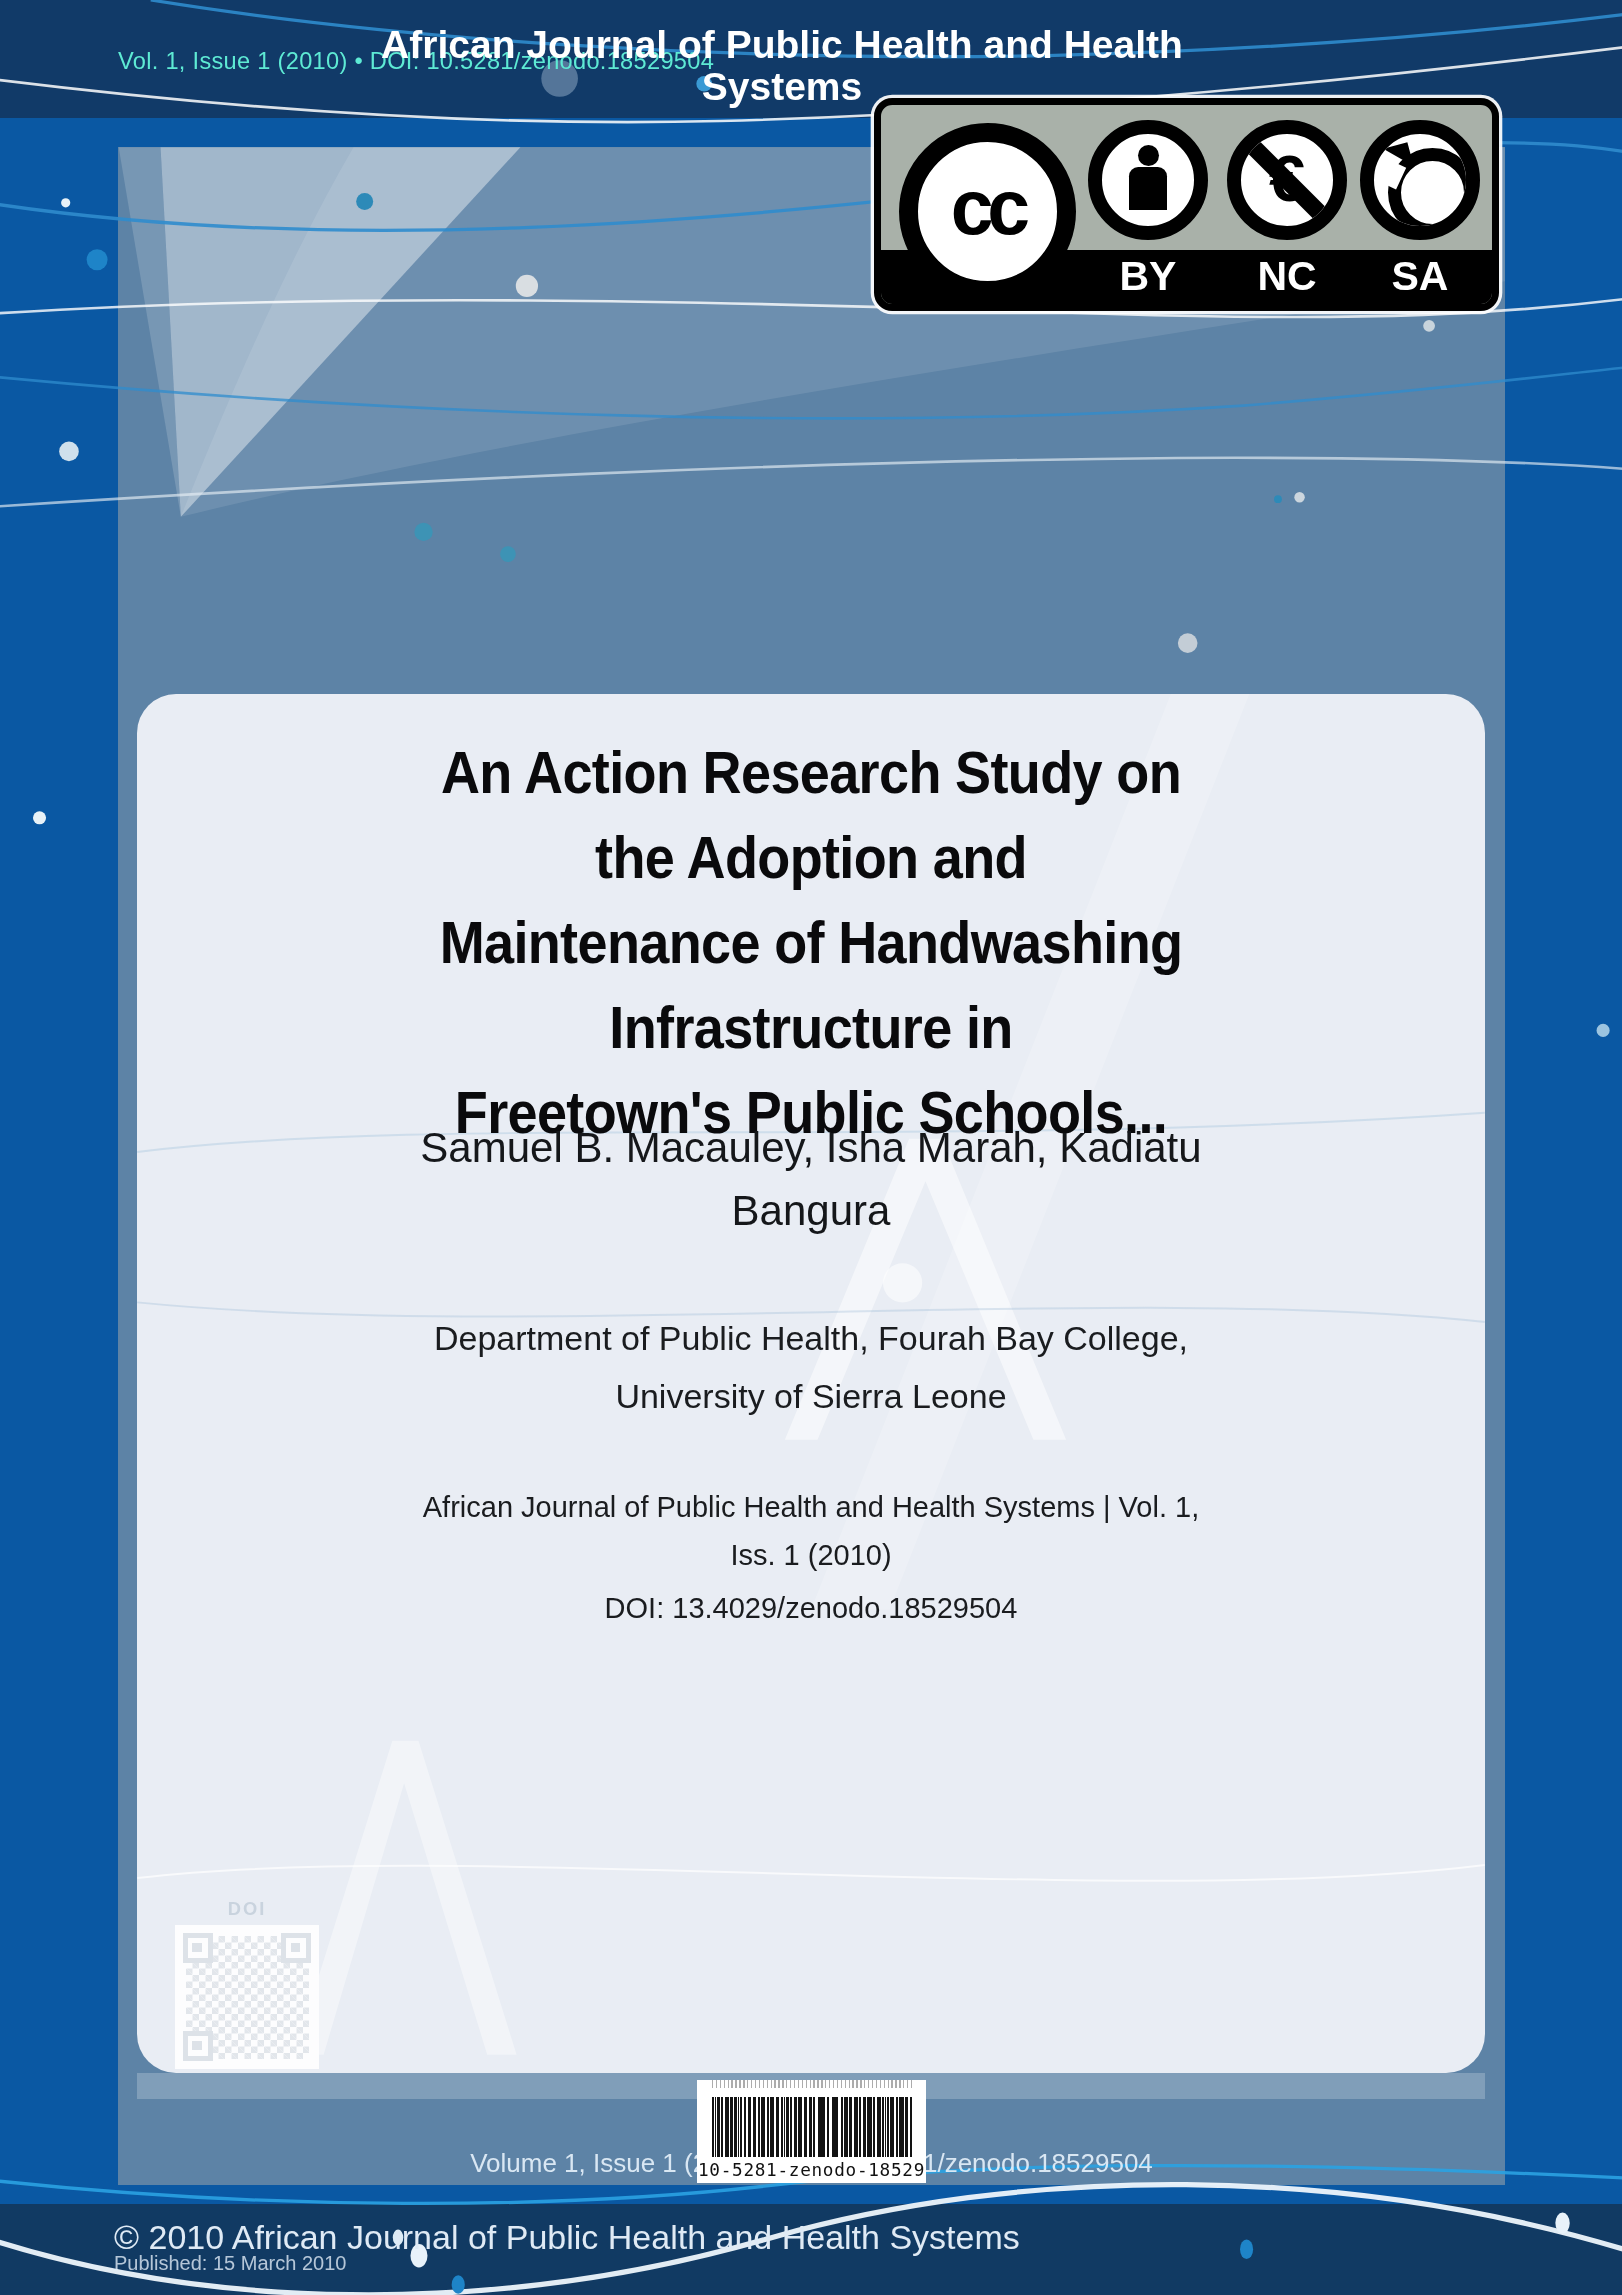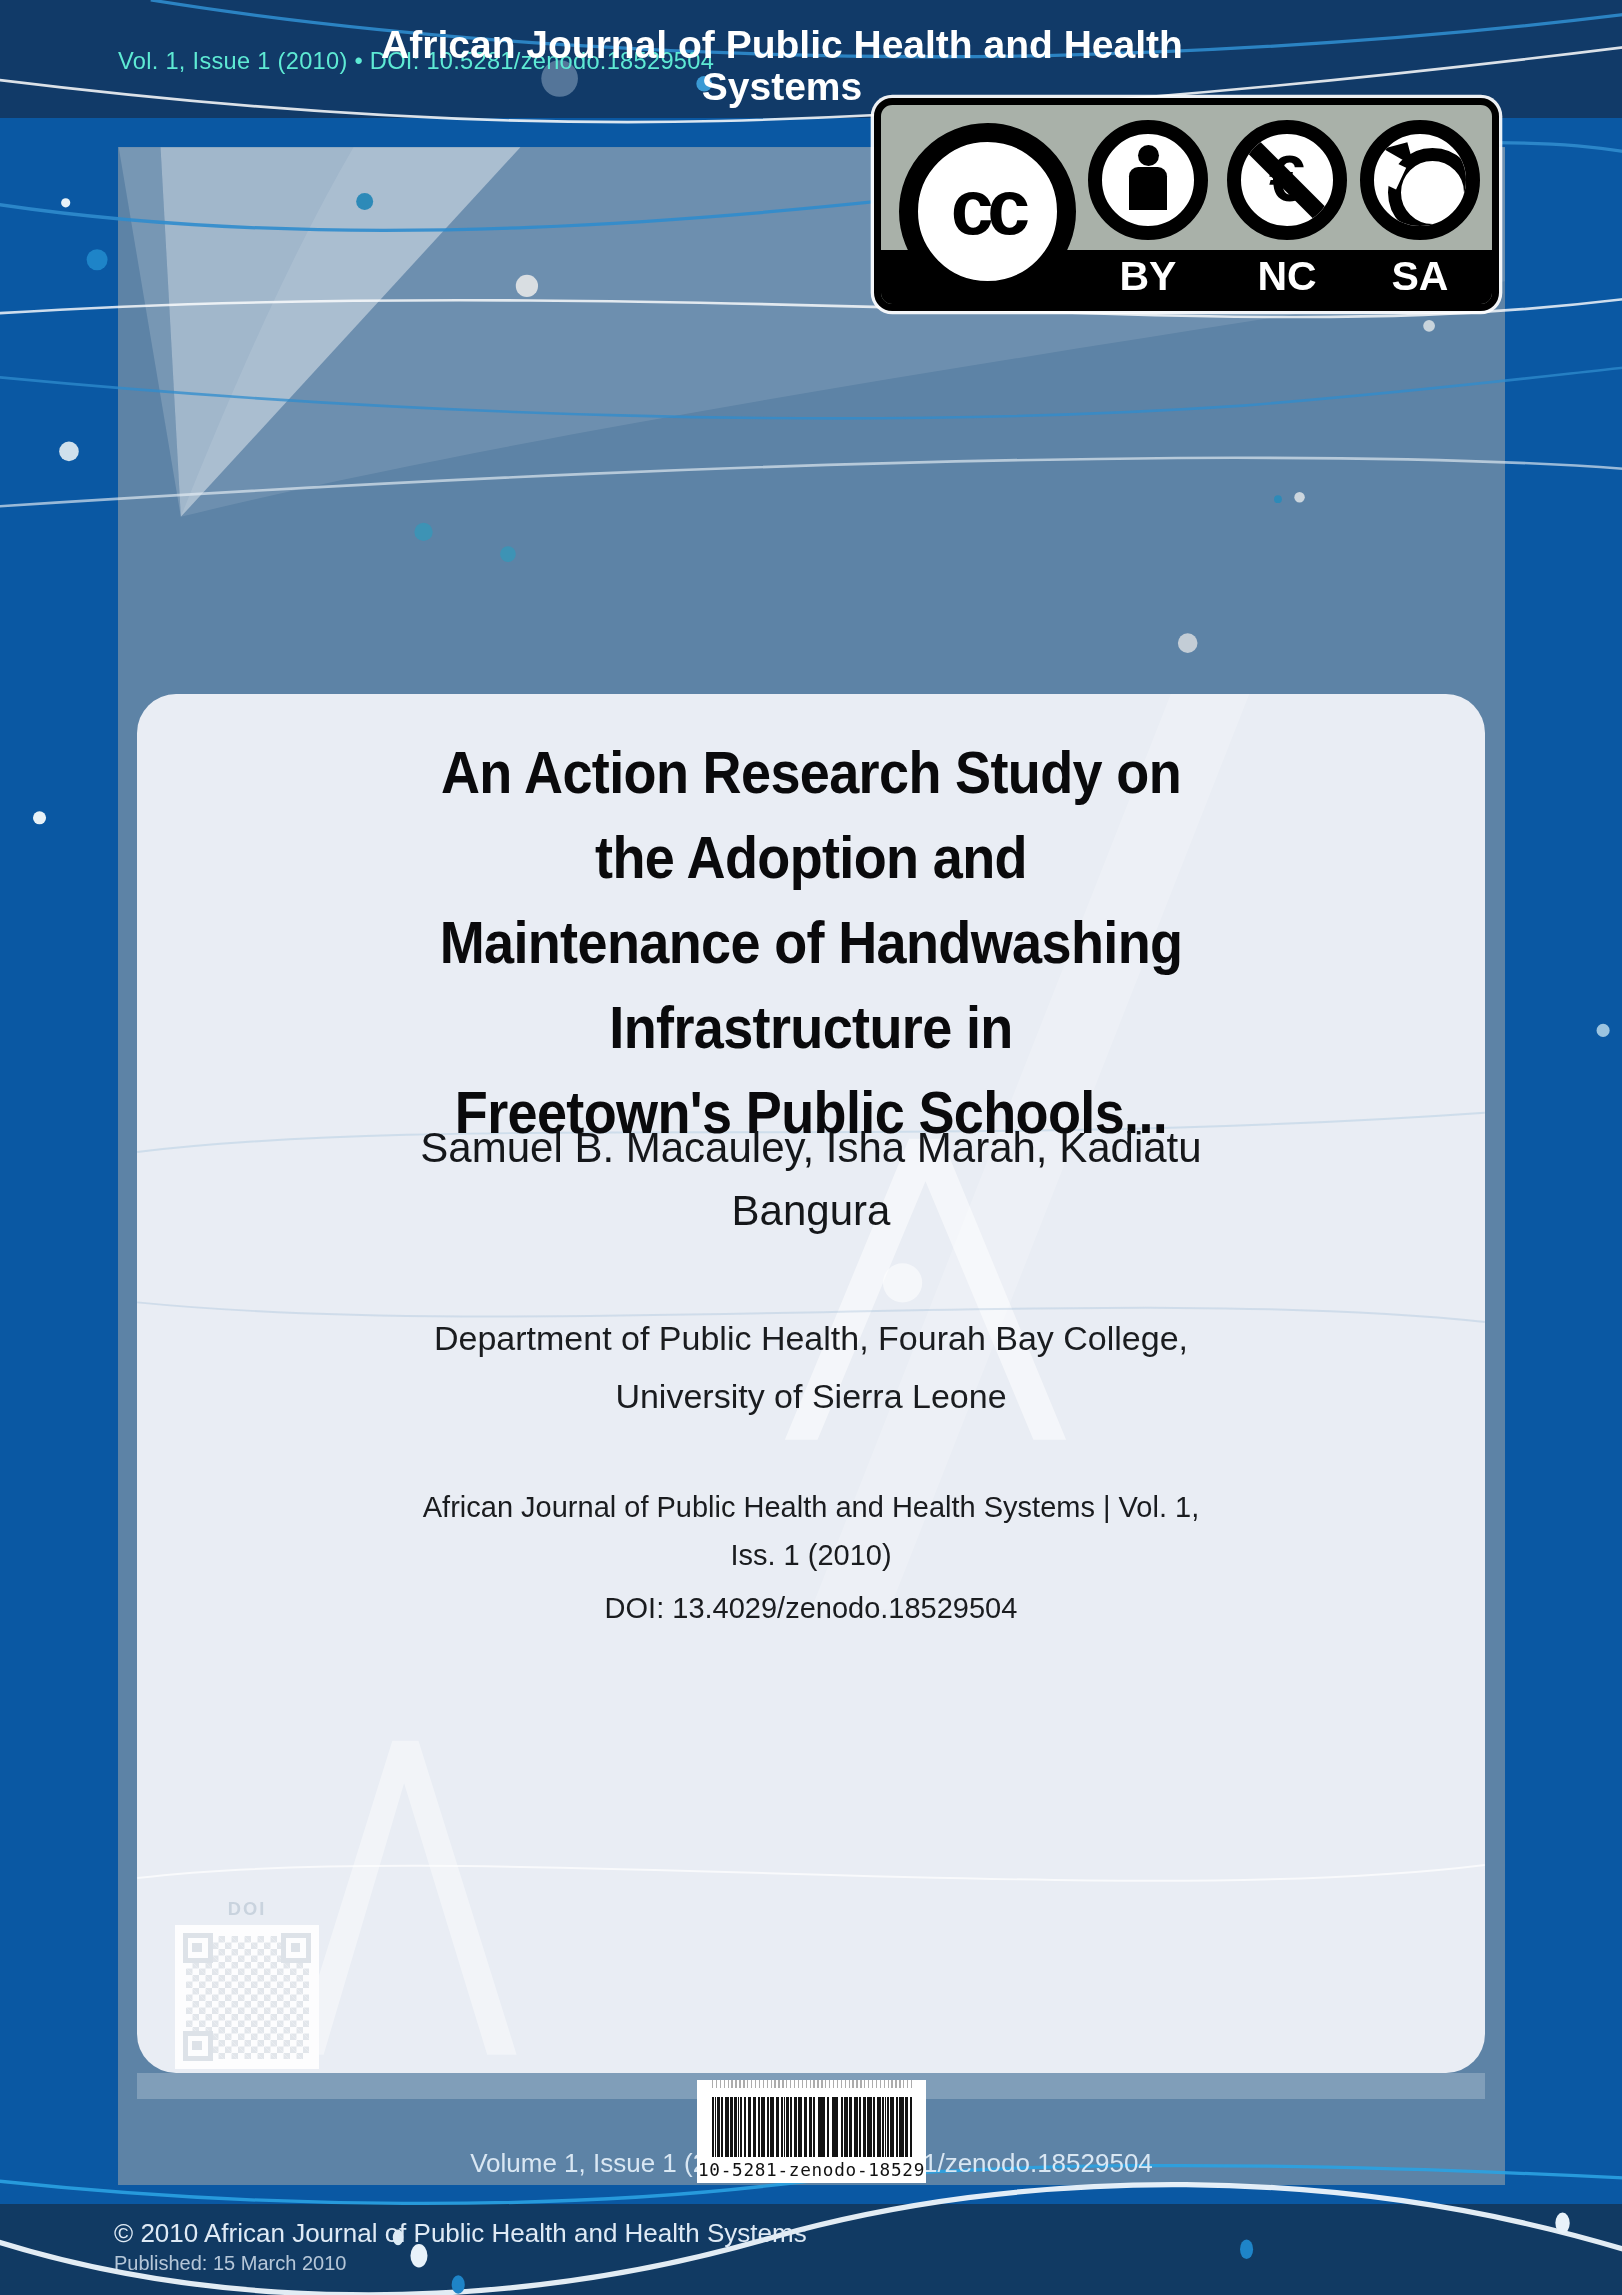--- a/index.html
+++ b/index.html
@@ -74,21 +74,21 @@
   .bars{margin:9.2px auto 0;width:200px;height:60px;
     background-image:
       repeating-linear-gradient(90deg,#121212 0 2px,transparent 2px 4.6px),
       repeating-linear-gradient(90deg,#121212 0 1.3px,transparent 1.3px 7.2px),
       repeating-linear-gradient(90deg,#121212 0 0.7px,transparent 0.7px 3.3px);}
   .bars-guard{margin:0 auto;width:200px;height:7.9px;opacity:0.35;
     background-image:repeating-linear-gradient(90deg,#121212 0 1.3px,transparent 1.3px 3.9px);}
   .bc-text{margin-top:2.6px;text-align:center;font-family:"DejaVu Sans Mono", monospace;
     font-size:17.7px;color:#111;letter-spacing:0.7px;}
   
-  .f-copy{left:114px;top:2218px;font-size:26px;color:#dfeaf5;z-index:5;}
+  .f-copy{left:114px;top:2218px;font-size:34px;color:#dfeaf5;z-index:5;}
   .f-pub{left:114px;top:2252px;font-size:20px;color:rgba(223,234,245,0.8);z-index:5;}
 </style>
 </head>
 <body>
 
 <div class="abs band-top"></div>
 <div class="abs band-bottom"></div>
 <div class="abs panel"></div>
 <div class="abs panel-strip"></div>
 

